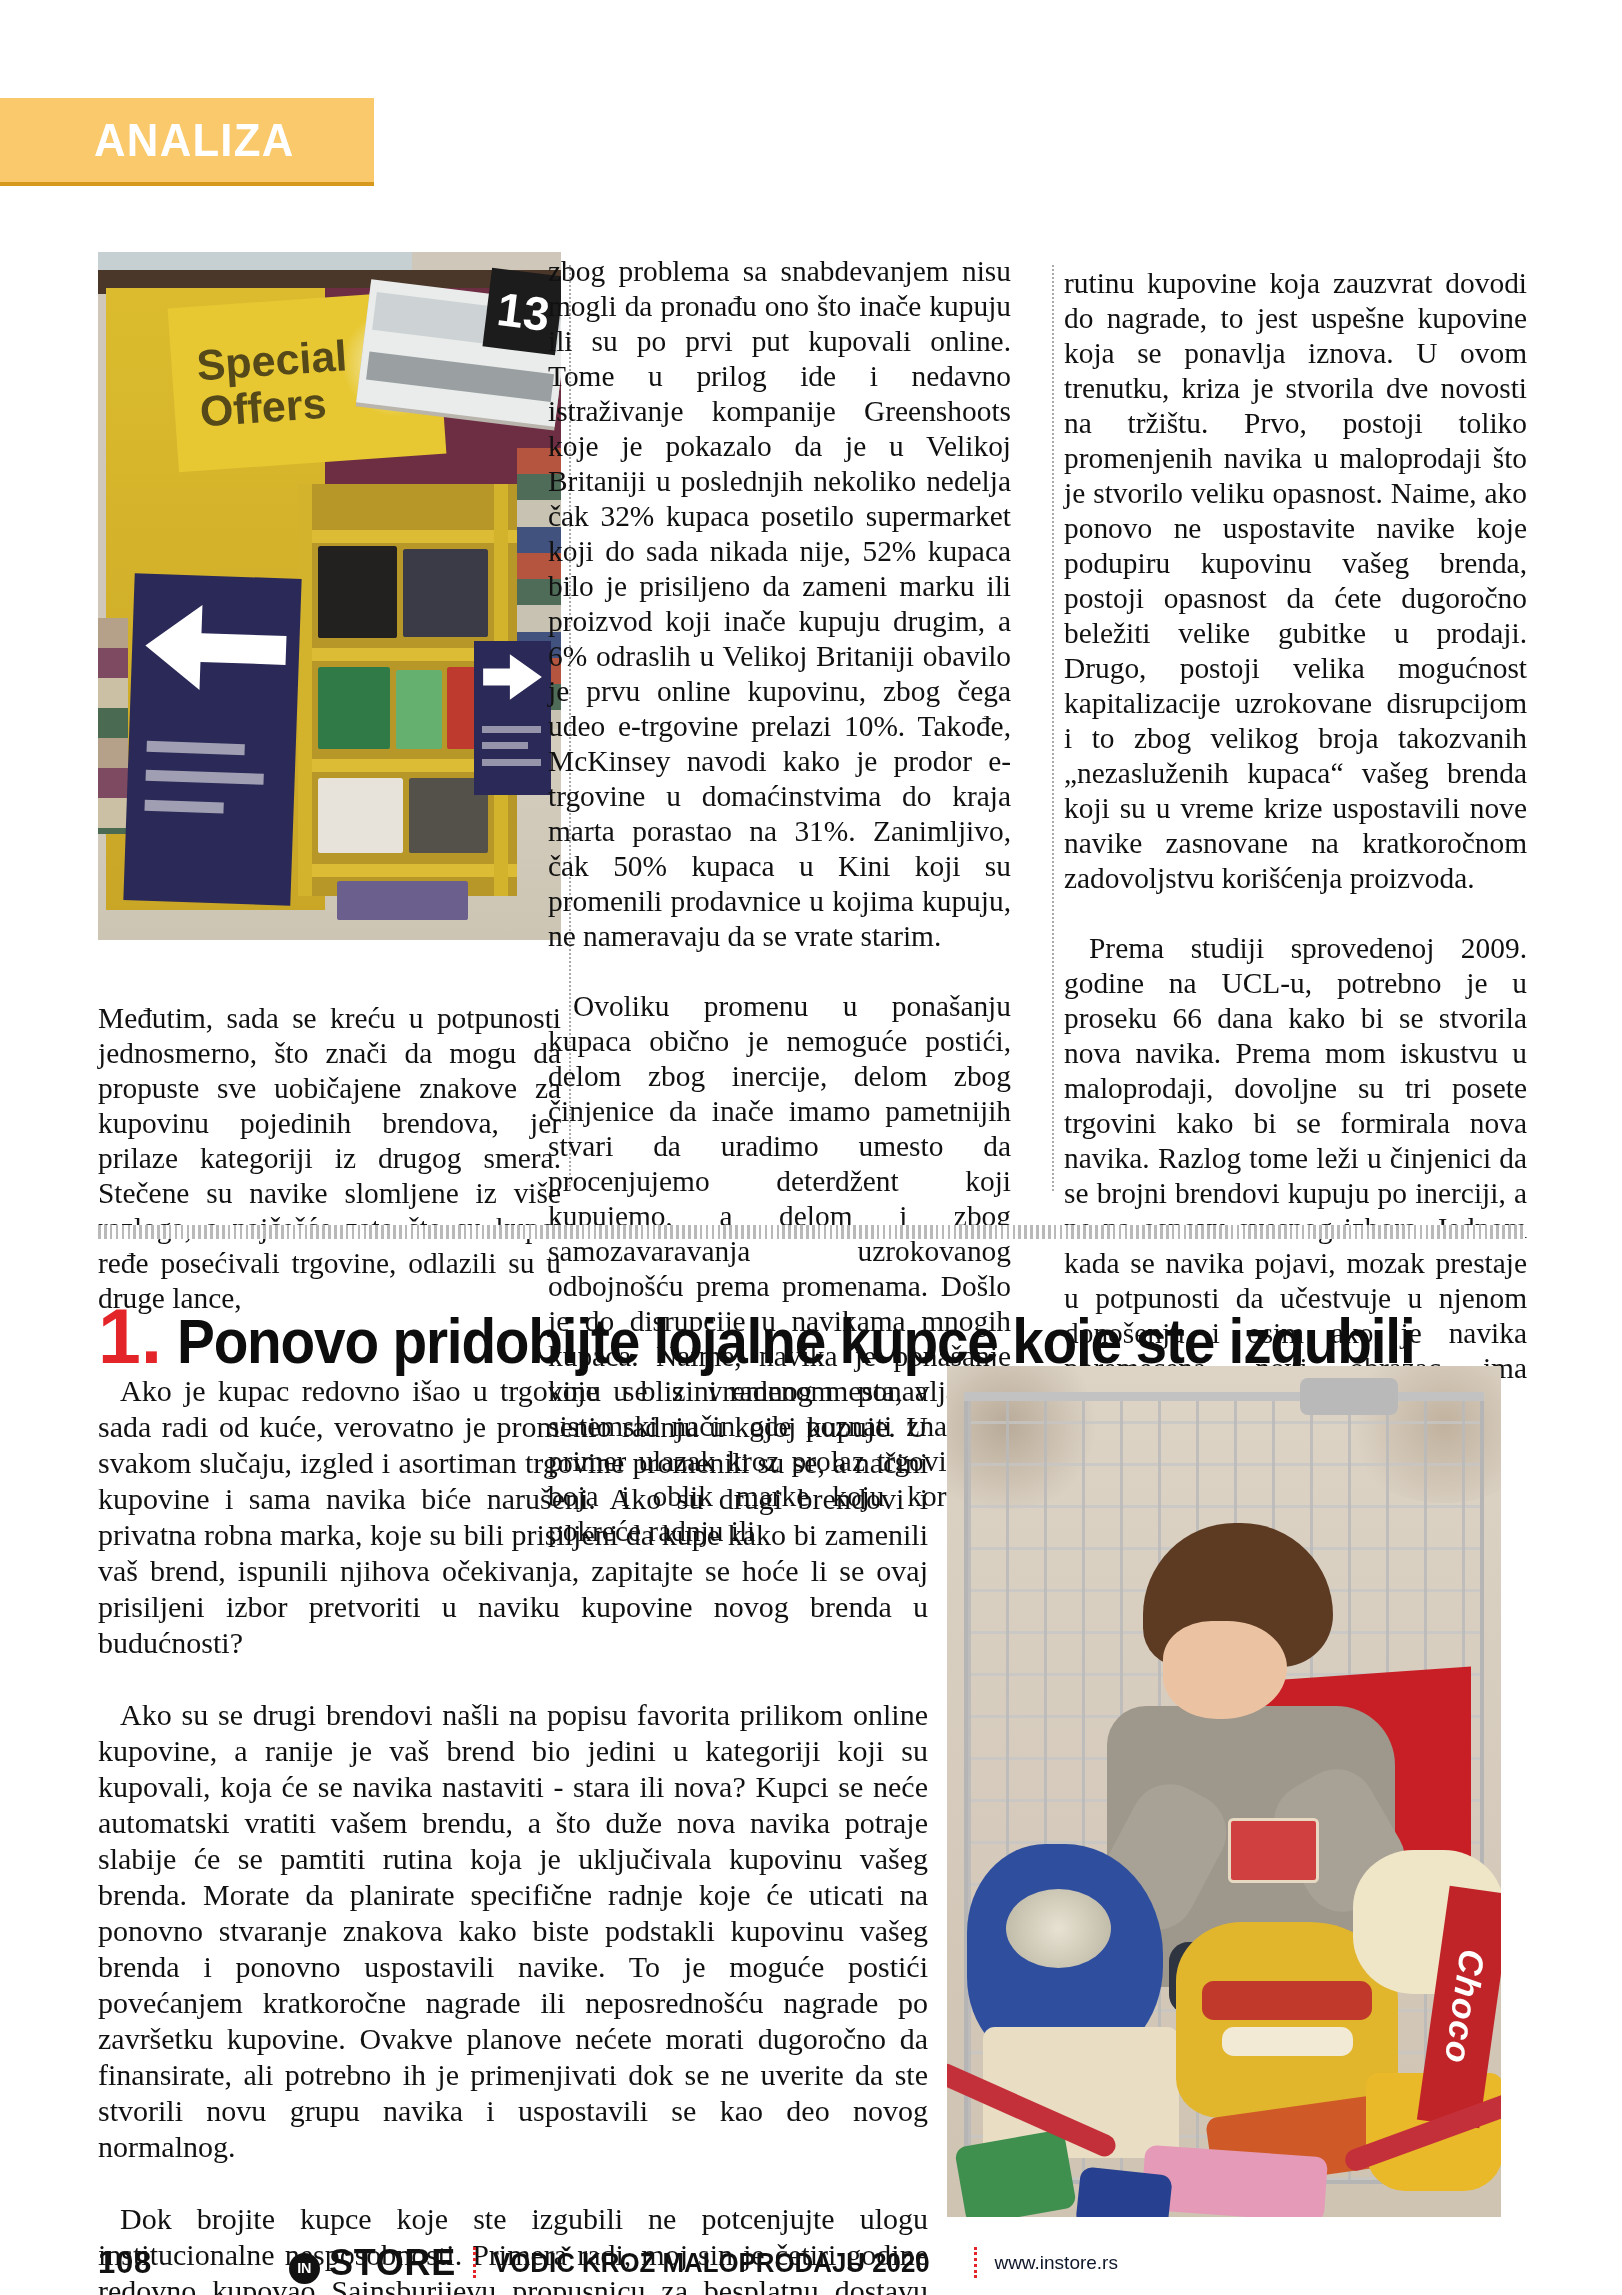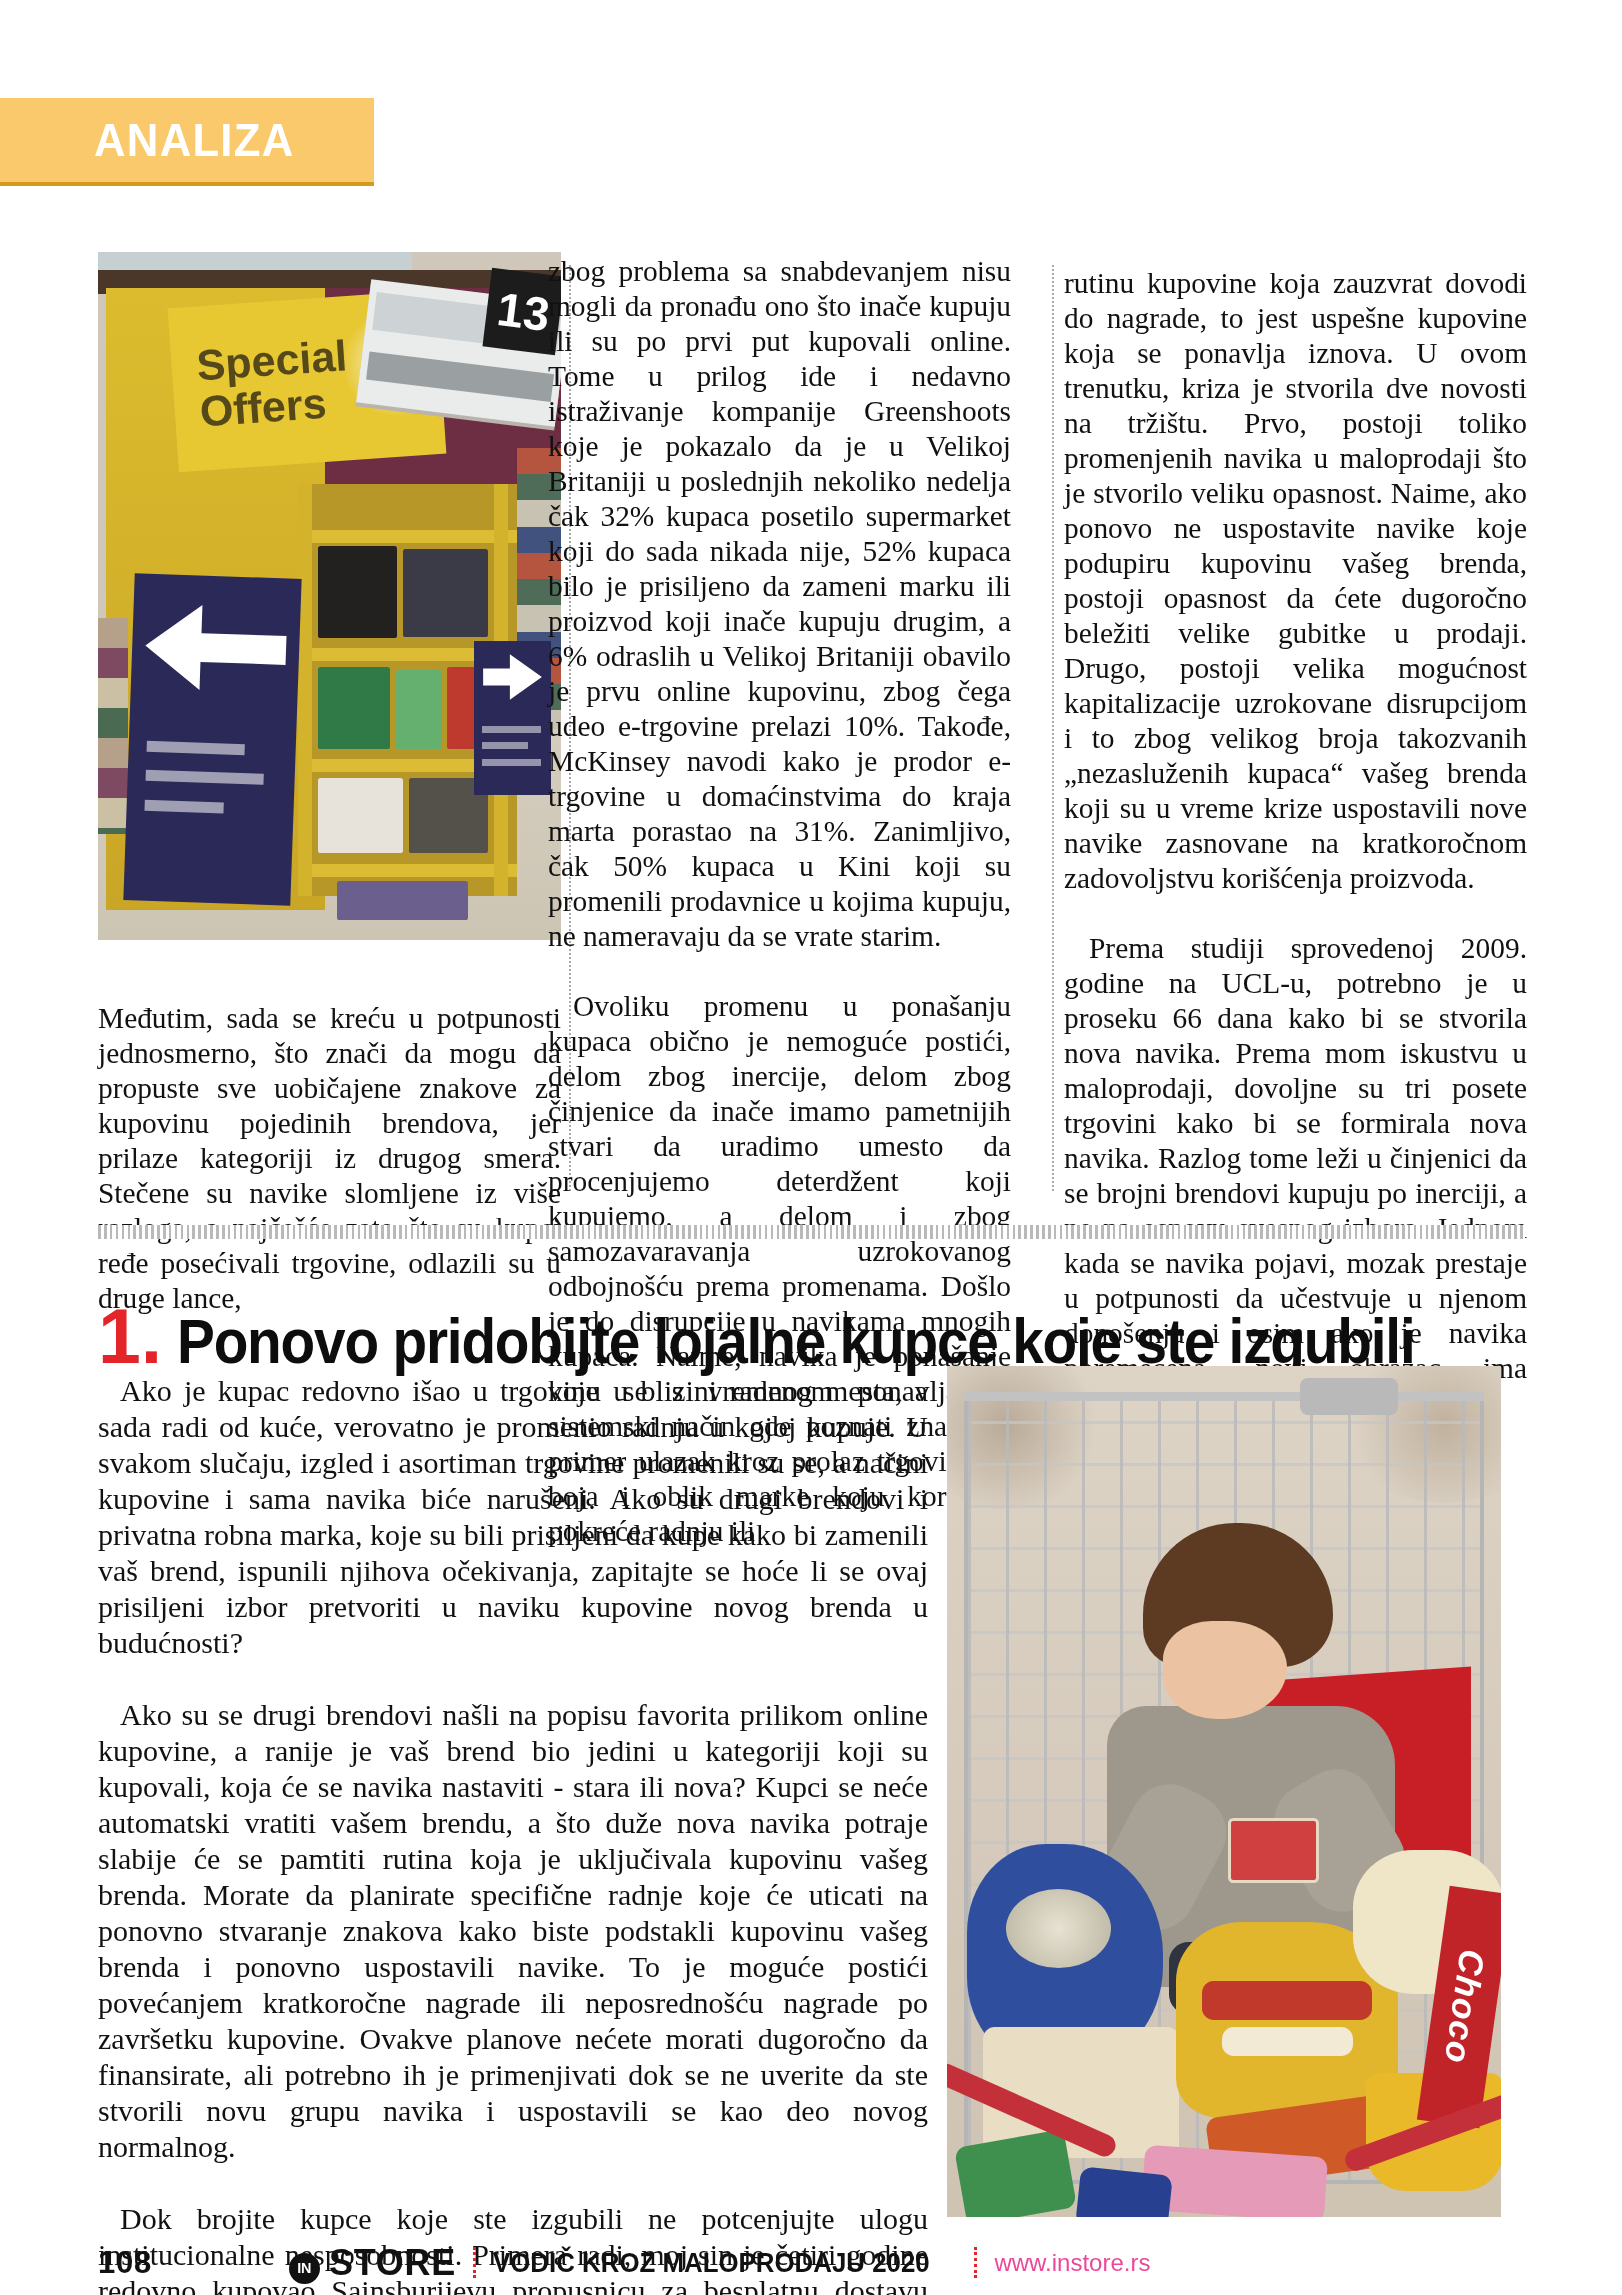--- a/index.html
+++ b/index.html
@@ -37,21 +37,21 @@
   
   .footer{left:98px;top:2243px;width:1427px;height:39px;display:flex;align-items:center;
           font-family:"Liberation Sans","DejaVu Sans",sans-serif;}
   .pnum{font-weight:bold;font-size:31px;letter-spacing:0.7px;}
   .logo{display:flex;align-items:flex-end;margin-left:137px;}
   .logo .circ{width:31px;height:31px;border-radius:50%;background:#111;color:#fff;display:flex;
           align-items:center;justify-content:center;font-weight:bold;font-size:14.4px;}
   .logo .store{font-weight:bold;font-size:36px;margin-left:9.2px;letter-spacing:0.7px;}
   .rdot{border-left:3.3px dotted #e32529;height:31px;margin:0 17px;}
   .guide{font-weight:bold;font-size:27.5px;transform:scaleX(.94);transform-origin:left;letter-spacing:0;}
-  .site{font-size:24px;color:#ec4899;}
+  .site{font-size:19px;color:#0f172a;}
 
   
   .ph1{left:98px;top:252px;width:463px;height:688px;background:#cfc8ba;overflow:hidden;}
   .ph1 .window{left:0;top:0;width:314px;height:31px;background:#c6cfd1;}
   .ph1 .beam{left:0;top:18.3px;width:463px;height:23.6px;background:#4a372a;}
   .ph1 .wall{left:203px;top:36px;width:260px;height:393px;background:#6d2d43;}
   .ph1 .floor{left:0;top:419px;width:463px;height:270px;background:linear-gradient(180deg,#d6cfc0,#cdc5b4);}
   .ph1 .ypanel{left:7.9px;top:36px;width:219px;height:622px;background:linear-gradient(180deg,#dcbc2e,#c9a626);}
   .ph1 .sosign{left:75px;top:47px;width:268px;height:164px;background:#e7c832;transform:rotate(-4deg);
        display:flex;align-items:center;padding-left:25px;box-sizing:border-box;}

